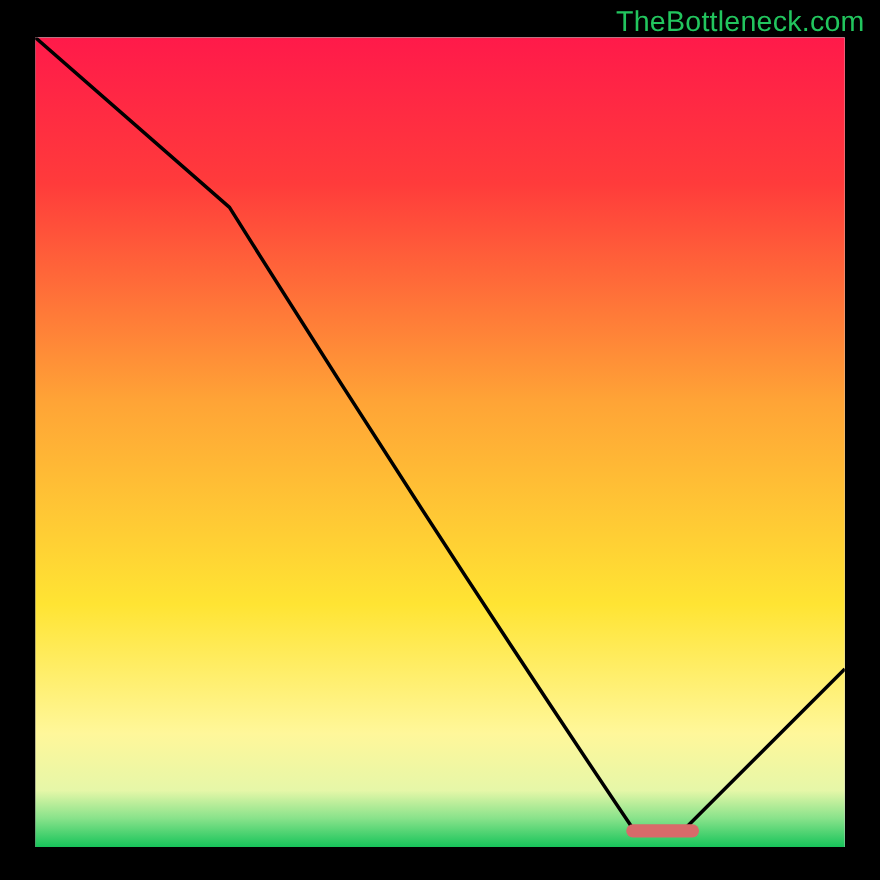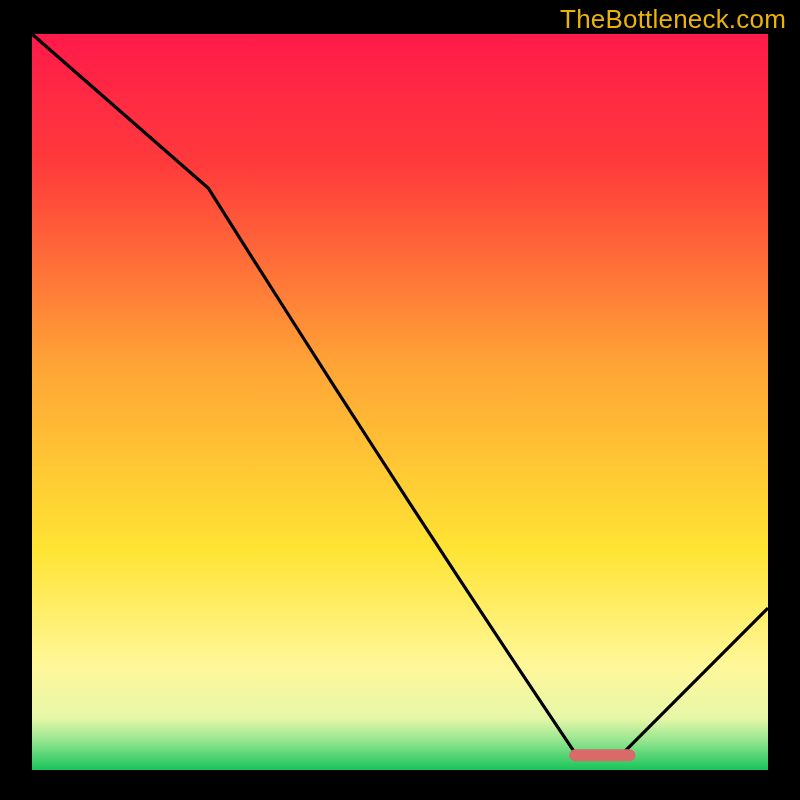--- a/index.html
+++ b/index.html
@@ -13,21 +13,21 @@
   }
   .container {
     position: relative;
     width: 800px;
     height: 800px;
   }
   .watermark {
     position: absolute;
     top: 4px;
     right: 14px;
-    color: #eab308;
+    color: #22c55e;
     font-size: 26px;
     font-weight: 400;
     letter-spacing: 0.2px;
     z-index: 5;
   }
   .plot-frame {
     position: absolute;
     left: 32px;
     top: 34px;
     width: 736px;

